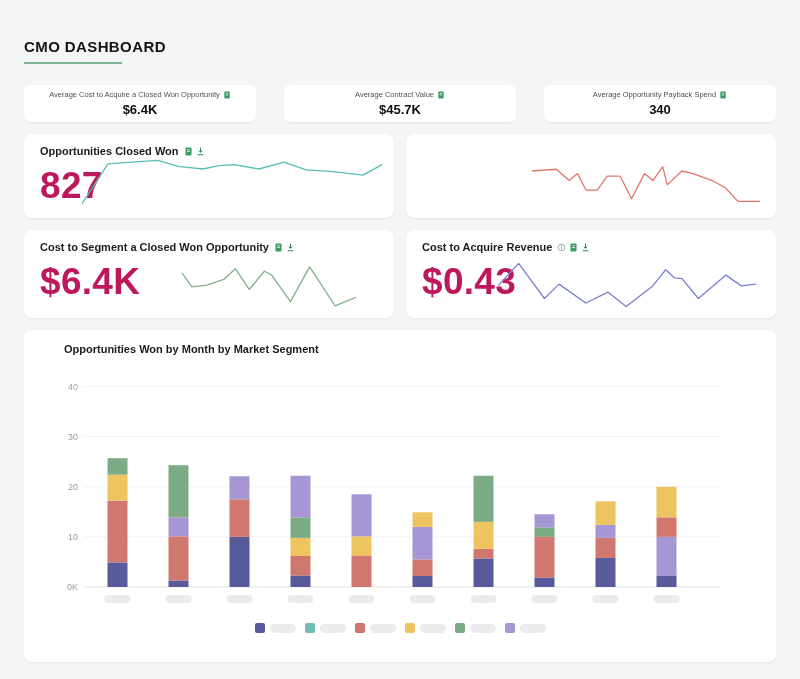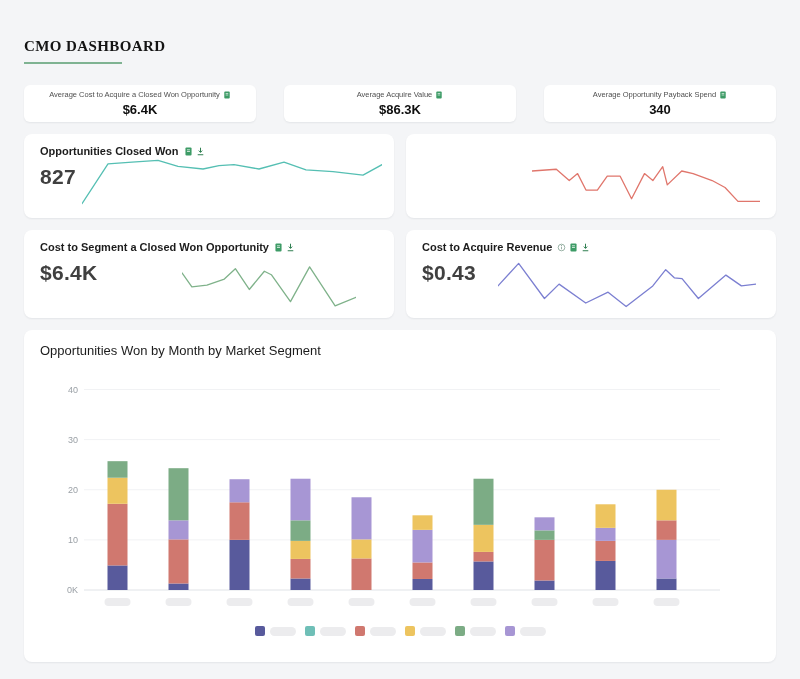--- a/index.html
+++ b/index.html
@@ -11,21 +11,20 @@
     color:#141414;
     overflow:hidden;
   }
   .container { padding:0 24px; }
 
   
   .page-title {
     padding-top:38px;
     font-size:15px; font-weight:bold; letter-spacing:.4px;
     color:#141414;
-    font-family:Liberation Serif, serif;
   }
   .title-underline { width:98px; height:2px; background:#7fb392; margin-top:7px; }
 
   
   .kpi-row { display:flex; gap:28px; margin-top:21px; }
   .kpi-card {
     flex:1; height:37px; background:#fff; border-radius:6px;
     box-shadow:0 1px 2px rgba(16,24,40,.07);
     padding:5px 8px 0; text-align:center;
   }
@@ -42,38 +41,38 @@
     flex:1; background:#fff; border-radius:8px;
     box-shadow:0 1px 2px rgba(16,24,40,.07);
     padding:11px 16px; position:relative;
   }
   .stat-row.r1 .stat-card { height:84px; }
   .stat-row.r2 .stat-card { height:88px; }
   .stat-title {
     font-size:11px; font-weight:bold; color:#1c1c1c;
     display:flex; gap:5px;
   }
-  .stat-value { font-size:21px; font-weight:bold; color:#404040; margin-top:8px; letter-spacing:.3px; }
+  .stat-value { font-size:37px; font-weight:bold; color:#be185d; margin-top:8px; letter-spacing:.3px; }
   .spark { position:absolute; }
   .spark-0 { right:12px; top:22px; width:300px; height:52px; }
   .spark-1 { right:16px; top:24px; width:228px; height:52px; }
   .spark-2 { right:38px; top:30px; width:174px; height:52px; }
   .spark-3 { right:20px; top:28px; width:258px; height:54px; }
 
   .icon { display:inline-flex; line-height:0; }
   .stat-title .icon svg { width:9px; height:9px; }
   .kpi-label .icon svg { width:8px; height:8px; }
 
   
   .chart-card {
     margin-top:12px; background:#fff; border-radius:8px;
     box-shadow:0 1px 2px rgba(16,24,40,.07);
     padding:13px 16px; height:332px;
   }
-  .chart-title { font-size:13px; font-weight:normal; color:#1c1c1c; }
+  .chart-title { font-size:11px; font-weight:bold; color:#1c1c1c;margin-left:24px; }
   #bar-chart { display:block; margin-top:6px; }
   .legend { display:flex; justify-content:center; align-items:center; gap:9px; margin-top:14px; }
   .legend-item { display:flex; align-items:center; gap:5px; cursor:pointer; }
   .legend-swatch { width:10px; height:10px; border-radius:2px; display:inline-block; }
   .legend-pill { width:26px; height:9px; border-radius:4.5px; background:#ececee; display:inline-block; }
 </style>
 </head>
 <body>
 
 <div class="container">
@@ -92,32 +91,32 @@
                 <line x1="3.3" y1="3.1" x2="6.6" y2="3.1" stroke="#fff" stroke-width="0.8"></line>
                 <line x1="3.3" y1="5" x2="6.6" y2="5" stroke="#fff" stroke-width="0.8"></line>
               </svg>
             </span>
           </span>
       </div>
       <div class="kpi-value">$6.4K</div>
     </div>
     <div class="kpi-card">
       <div class="kpi-label">
-        <span>Average Acquire Value</span>
-        <span style="display: inline-flex; gap: 3px; align-items: center;">
-            <span class="icon">
-              <svg viewBox="0 0 10 10">
-                <rect x="1.6" y="0.6" width="6.8" height="8.8" rx="1.2" fill="#3d9b66"></rect>
-                <line x1="3.3" y1="3.1" x2="6.6" y2="3.1" stroke="#fff" stroke-width="0.8"></line>
-                <line x1="3.3" y1="5" x2="6.6" y2="5" stroke="#fff" stroke-width="0.8"></line>
-              </svg>
-            </span>
-          </span>
-      </div>
-      <div class="kpi-value">$86.3K</div>
+        <span>Average Contract Value</span>
+        <span style="display: inline-flex; gap: 3px; align-items: center;">
+            <span class="icon">
+              <svg viewBox="0 0 10 10">
+                <rect x="1.6" y="0.6" width="6.8" height="8.8" rx="1.2" fill="#3d9b66"></rect>
+                <line x1="3.3" y1="3.1" x2="6.6" y2="3.1" stroke="#fff" stroke-width="0.8"></line>
+                <line x1="3.3" y1="5" x2="6.6" y2="5" stroke="#fff" stroke-width="0.8"></line>
+              </svg>
+            </span>
+          </span>
+      </div>
+      <div class="kpi-value">$45.7K</div>
     </div>
     <div class="kpi-card">
       <div class="kpi-label">
         <span>Average Opportunity Payback Spend</span>
         <span style="display: inline-flex; gap: 3px; align-items: center;">
             <span class="icon">
               <svg viewBox="0 0 10 10">
                 <rect x="1.6" y="0.6" width="6.8" height="8.8" rx="1.2" fill="#3d9b66"></rect>
                 <line x1="3.3" y1="3.1" x2="6.6" y2="3.1" stroke="#fff" stroke-width="0.8"></line>
                 <line x1="3.3" y1="5" x2="6.6" y2="5" stroke="#fff" stroke-width="0.8"></line>

